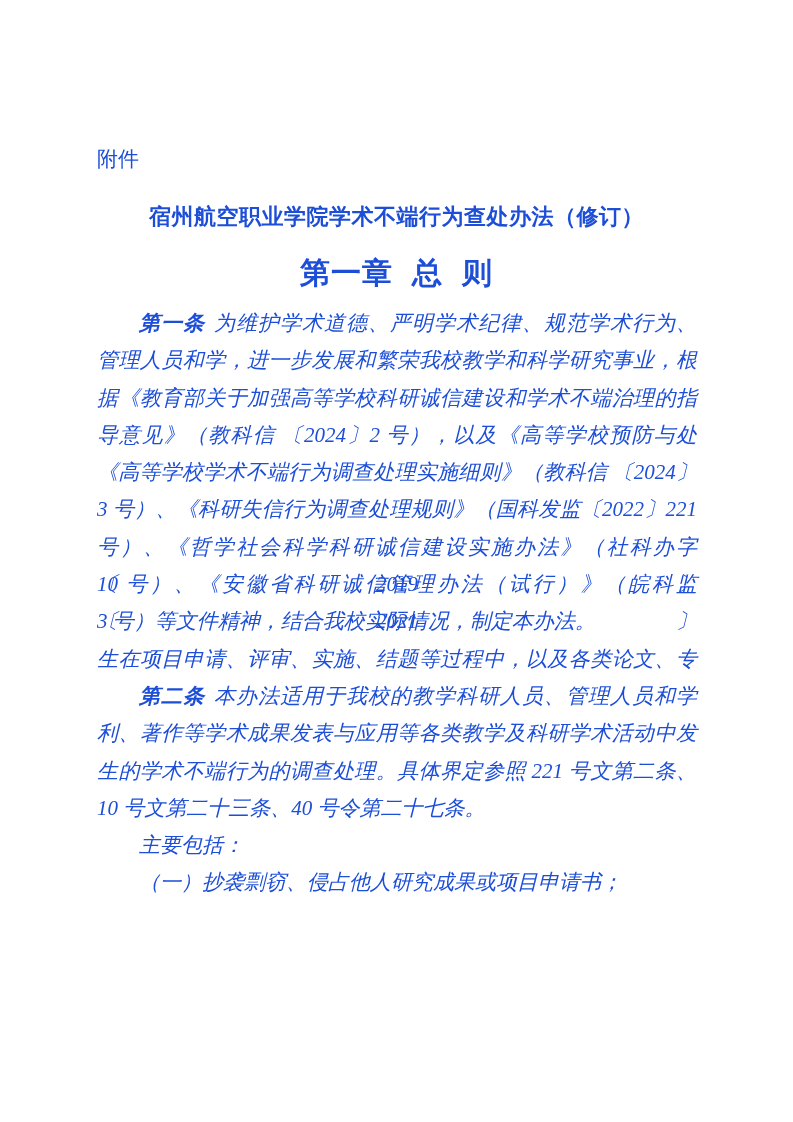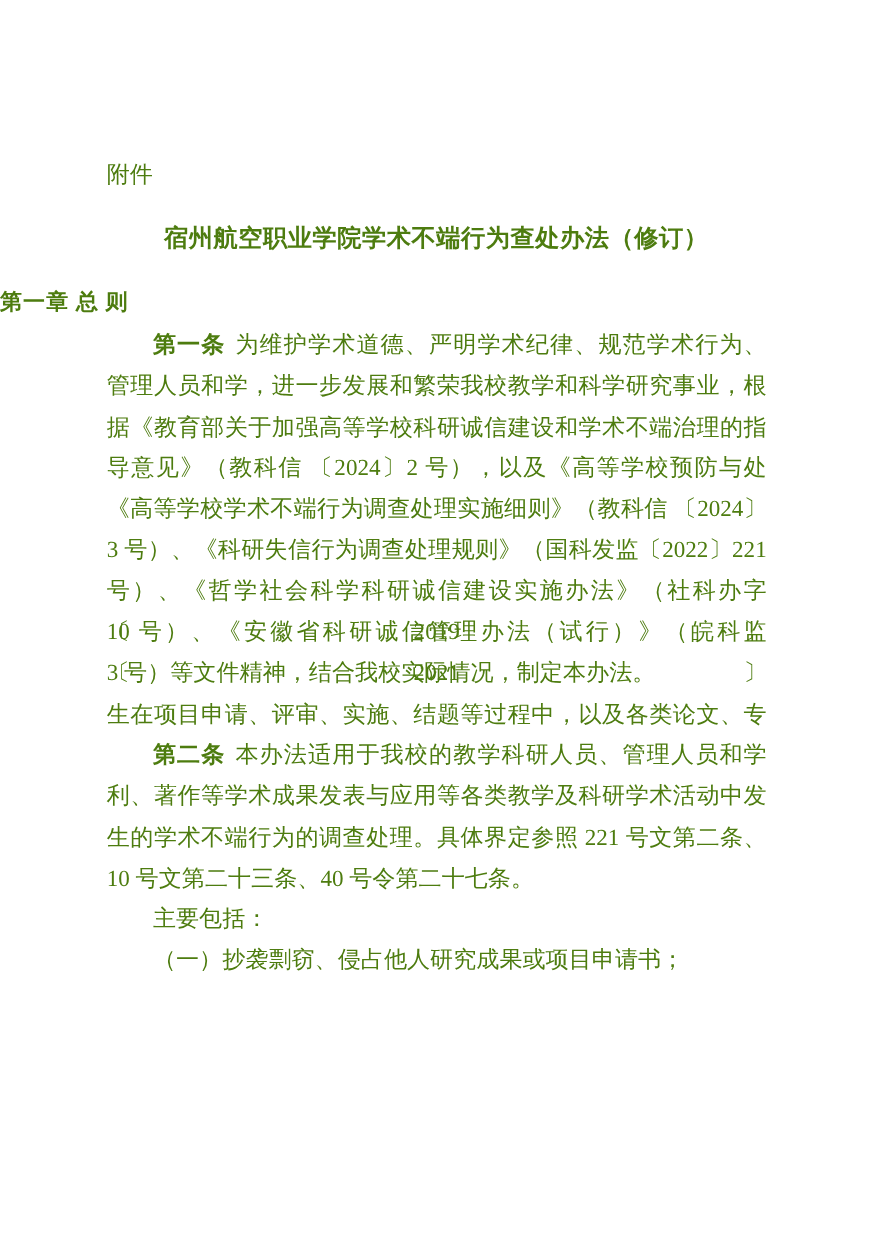--- a/index.html
+++ b/index.html
@@ -6,21 +6,21 @@
     margin: 0;
     padding: 0;
     background: #e8e8e8;
   }
   .page {
     position: relative;
     width: 793px;
     height: 1122px;
     margin: 0 auto;
     background: #ffffff;
-    color: #4d7c0f;
+    color: #1d4ed8;
     overflow: hidden;
     font-family: "Liberation Serif", "DejaVu Serif", serif;
   }
   .attachment {
     margin: 146px 0 0 97px;
     font-size: 21px;
     line-height: 26px;
     font-family: "Liberation Sans", "DejaVu Sans", sans-serif;
     font-weight: normal;
   }
@@ -28,30 +28,31 @@
     margin: 31px 0 0 0;
     text-align: center;
     font-size: 22px;
     line-height: 27px;
     font-weight: bold;
     font-family: "Liberation Serif", "DejaVu Serif", serif;
     letter-spacing: 0.5px;
   }
   .chapter-heading {
     margin: 32px 0 0 0;
-    text-align: left;
-    font-size: 20px;
+    text-align: center;
+    font-size: 30px;
     line-height: 27px;
     font-weight: bold;
-    font-family: Liberation Serif, serif;
+    font-family: Liberation Mono, monospace;
     letter-spacing: 1px;
   }
   .doc-body {
-    margin: 6px 0 0 97px;
+    margin: 16px 0 0 97px;
     width: 600px;
+    font-style: italic;
   }
   .line {
     font-size: 21px;
     line-height: 37.3px;
     height: 37.3px;
     white-space: nowrap;
   }
   .j {
     white-space: normal;
     text-align: justify;

